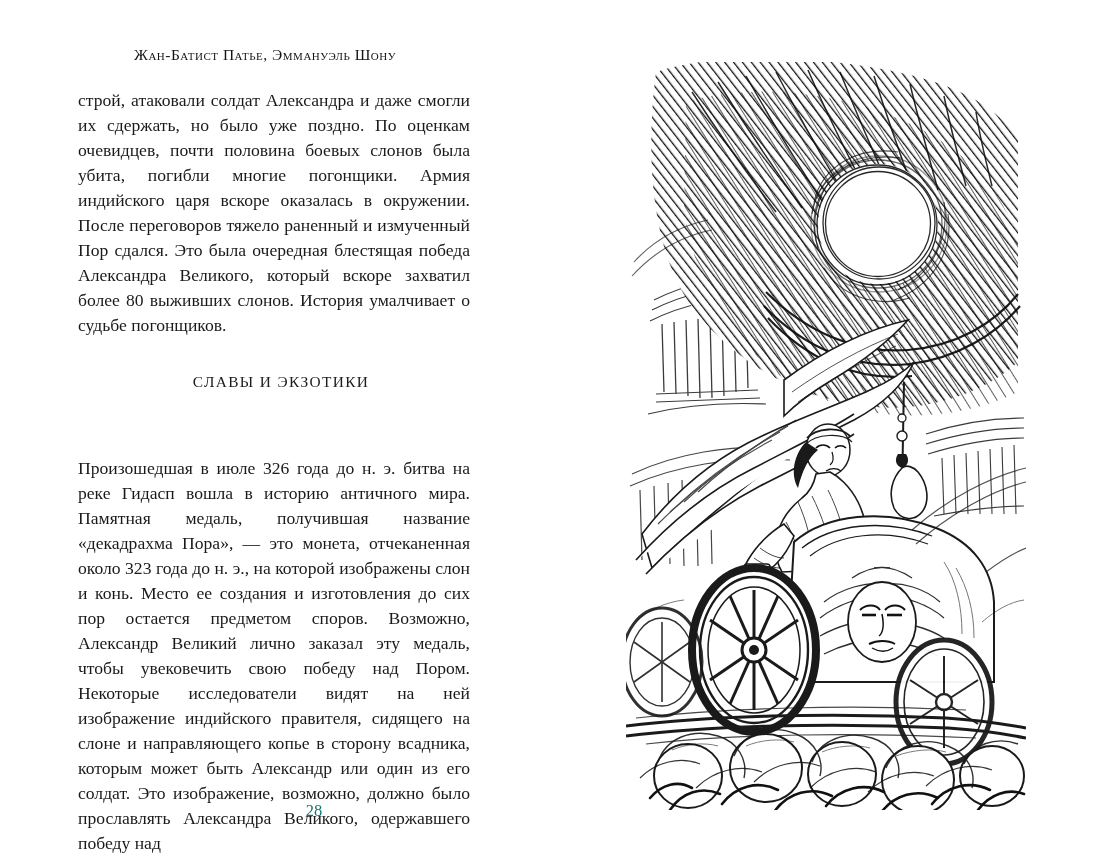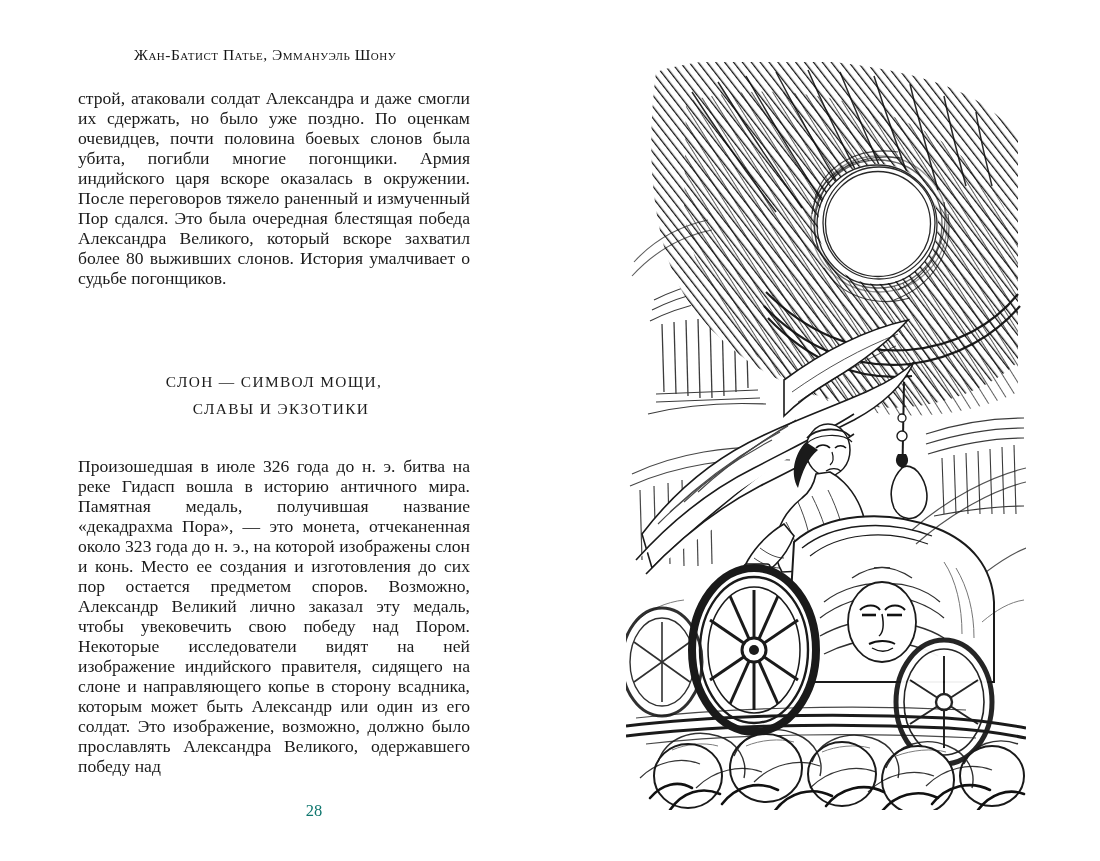--- a/index.html
+++ b/index.html
@@ -37,21 +37,21 @@
     white-space: nowrap;
     font-variant: small-caps;
     text-transform: none;
   }
 
   .body-par {
     position: absolute;
     left: 0;
     width: 392px;
     font-size: 17.6px;
-    line-height: 20px;
+    line-height: 25px;
     text-align: justify;
     text-align-last: left;
     color: #1a1a1a;
     hyphens: manual;
   }
   #par-1 { top: 88px; }
   #par-2 { top: 456px; }
 
   #section-heading {
     position: absolute;
@@ -94,21 +94,20 @@
 
 <div id="page">
 
   <div id="text-column">
 
     <div id="running-head">Жан-Батист Патье, Эммануэль Шону</div>
 
     <div class="body-par" id="par-1">строй, атаковали солдат Александра и даже смогли их сдержать, но было уже поздно. По оценкам очевидцев, почти половина боевых слонов была убита, погибли многие погонщики. Армия индийского царя вскоре оказалась в окружении. После переговоров тяжело раненный и измученный Пор сдался. Это была очередная блестящая победа Александра Великого, который вскоре захватил более 80 выживших слонов. История умалчивает о судьбе погонщиков.</div>
 
     <div id="section-heading">
-      <span class="hl hl-1">СЛОН — СИМВОЛ МОЩИ,</span>
       <span class="hl hl-2">СЛАВЫ И ЭКЗОТИКИ</span>
     </div>
 
     <div class="body-par" id="par-2">Произошедшая в июле 326 года до н. э. битва на реке Гидасп вошла в историю античного мира. Памятная медаль, получившая название «декадрахма Пора», — это монета, отчеканенная около 323 года до н. э., на которой изображены слон и конь. Место ее создания и изготовления до сих пор остается предметом споров. Возможно, Александр Великий лично заказал эту медаль, чтобы увековечить свою победу над Пором. Некоторые исследователи видят на ней изображение индийского правителя, сидящего на слоне и направляющего копье в сторону всадника, которым может быть Александр или один из его солдат. Это изображение, возможно, должно было прославлять Александра Великого, одержавшего победу над</div>
 
     <div id="folio">28</div>
   </div>
 
   <div id="illustration">
     <svg viewBox="0 0 400 748" preserveAspectRatio="none" aria-hidden="true">

